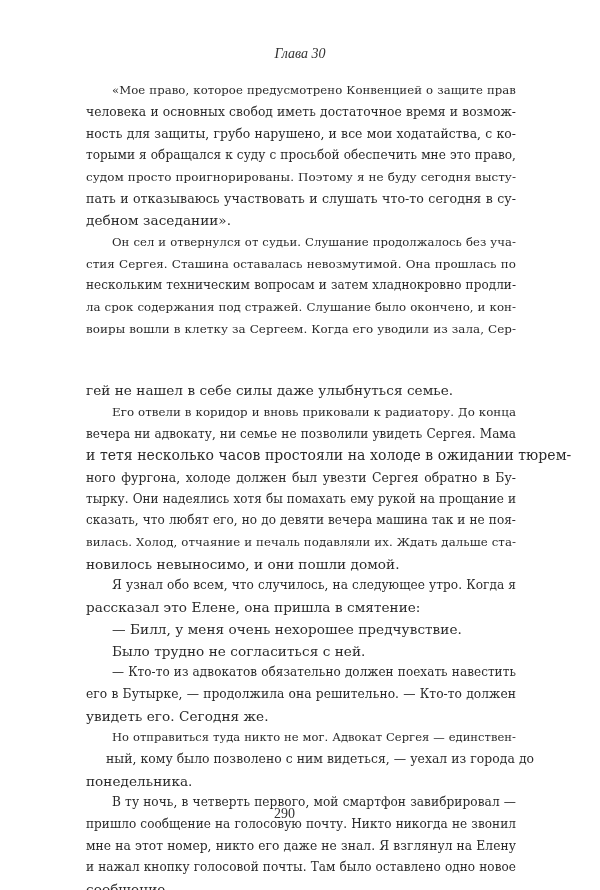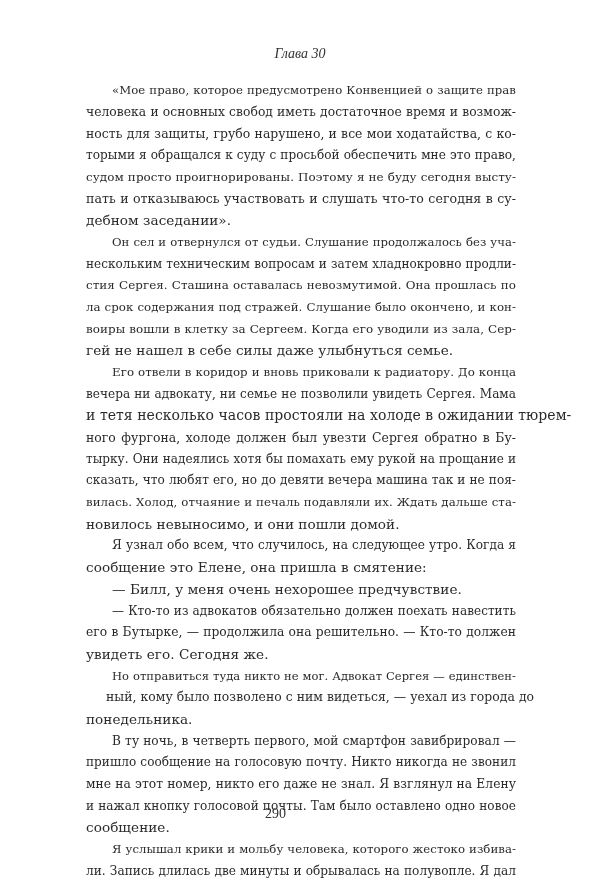--- a/index.html
+++ b/index.html
@@ -44,21 +44,21 @@
     }
     .line.last {
       text-align-last: left;
     }
     .line.indent {
       padding-left: 26px;
     }
     .page-number {
       position: absolute;
       top: 806px;
-      left: 4px;
+      left: 13px;
       width: 543px;
       text-align: center;
       font-family: "Liberation Serif", "DejaVu Serif", serif;
       font-size: 14px;
       color: #333;
     }
   </style>
 </head>
 <body>
 
@@ -66,36 +66,37 @@
 
 <div class="text-block" id="text-block">
     <span class="line indent" style="display: block; font-size: 11.7065px;">«Мое право, которое предусмотрено Конвенцией о защите прав</span>
     <span class="line" style="display: block; font-size: 12.3018px;">человека и основных свобод иметь достаточное время и возмож-</span>
     <span class="line" style="display: block; font-size: 12.4067px;">ность для защиты, грубо нарушено, и все мои ходатайства, с ко-</span>
     <span class="line" style="display: block; font-size: 12.0721px;">торыми я обращался к суду с просьбой обеспечить мне это право,</span>
     <span class="line" style="display: block; font-size: 11.9482px;">судом просто проигнорированы. Поэтому я не буду сегодня высту-</span>
     <span class="line" style="display: block; font-size: 12.5947px;">пать и отказываюсь участвовать и слушать что-то сегодня в су-</span>
     <span class="line last" style="display: block;">дебном заседании».</span>
     <span class="line indent" style="display: block; font-size: 11.6566px;">Он сел и отвернулся от судьи. Слушание продолжалось без уча-</span>
+    <span class="line" style="display: block; font-size: 11.8993px;">стия Сергея. Сташина оставалась невозмутимой. Она прошлась по</span>
     <span class="line" style="display: block; font-size: 12.0222px;">нескольким техническим вопросам и затем хладнокровно продли-</span>
-    <span class="line" style="display: block; font-size: 11.8993px;">стия Сергея. Сташина оставалась невозмутимой. Она прошлась по</span>
     <span class="line" style="display: block; font-size: 11.8028px;">ла срок содержания под стражей. Слушание было окончено, и кон-</span>
     <span class="line" style="display: block; font-size: 11.9237px;">воиры вошли в клетку за Сергеем. Когда его уводили из зала, Сер-</span>
-    <span class="line last" style="display: block;">гей не нашел в себе силы даже улыбнуться семье.</span>
+    <span class="line last" style="display: block; margin-top: 40px;">гей не нашел в себе силы даже улыбнуться семье.</span>
     <span class="line indent" style="display: block; font-size: 11.8076px;">Его отвели в коридор и вновь приковали к радиатору. До конца</span>
     <span class="line" style="display: block; font-size: 12.0471px;">вечера ни адвокату, ни семье не позволили увидеть Сергея. Мама</span>
     <span class="line" style="display: block; font-size: 14px;">и тетя несколько часов простояли на холоде в ожидании тюрем-</span>
     <span class="line" style="display: block; font-size: 12.4067px;">ного фургона, холоде должен был увезти Сергея обратно в Бу-</span>
     <span class="line" style="display: block; font-size: 12.0222px;">тырку. Они надеялись хотя бы помахать ему рукой на прощание и</span>
     <span class="line" style="display: block; font-size: 12.0721px;">сказать, что любят его, но до девяти вечера машина так и не поя-</span>
     <span class="line" style="display: block; font-size: 11.7789px;">вилась. Холод, отчаяние и печаль подавляли их. Ждать дальше ста-</span>
     <span class="line last" style="display: block;">новилось невыносимо, и они пошли домой.</span>
     <span class="line indent" style="display: block; font-size: 12.1487px;">Я узнал обо всем, что случилось, на следующее утро. Когда я</span>
-    <span class="line last" style="display: block;">сообщение это Елене, она пришла в смятение:</span>
+    <span class="line last" style="display: block;">рассказал это Елене, она пришла в смятение:</span>
     <span class="line indent last" style="display: block;">— Билл, у меня очень нехорошее предчувствие.</span>
+    <span class="line indent last" style="display: block;">Было трудно не согласиться с ней.</span>
     <span class="line indent" style="display: block; font-size: 12.0417px;">— Кто-то из адвокатов обязательно должен поехать навестить</span>
     <span class="line" style="display: block; font-size: 12.2759px;">его в Бутырке, — продолжила она решительно. — Кто-то должен</span>
     <span class="line last" style="display: block;">увидеть его. Сегодня же.</span>
     <span class="line indent" style="display: block; font-size: 11.5093px;">Но отправиться туда никто не мог. Адвокат Сергея — единствен-</span>
     <span class="line" style="display: block; font-size: 12.3803px; margin-left: 20px;">ный, кому было позволено с ним видеться, — уехал из города до</span>
     <span class="line last" style="display: block;">понедельника.</span>
     <span class="line indent" style="display: block; font-size: 12.1758px;">В ту ночь, в четверть первого, мой смартфон завибрировал —</span>
     <span class="line" style="display: block; font-size: 12.0721px;">пришло сообщение на голосовую почту. Никто никогда не звонил</span>
     <span class="line" style="display: block; font-size: 12.2759px;">мне на этот номер, никто его даже не знал. Я взглянул на Елену</span>
     <span class="line" style="display: block; font-size: 12.0721px;">и нажал кнопку голосовой почты. Там было оставлено одно новое</span>

